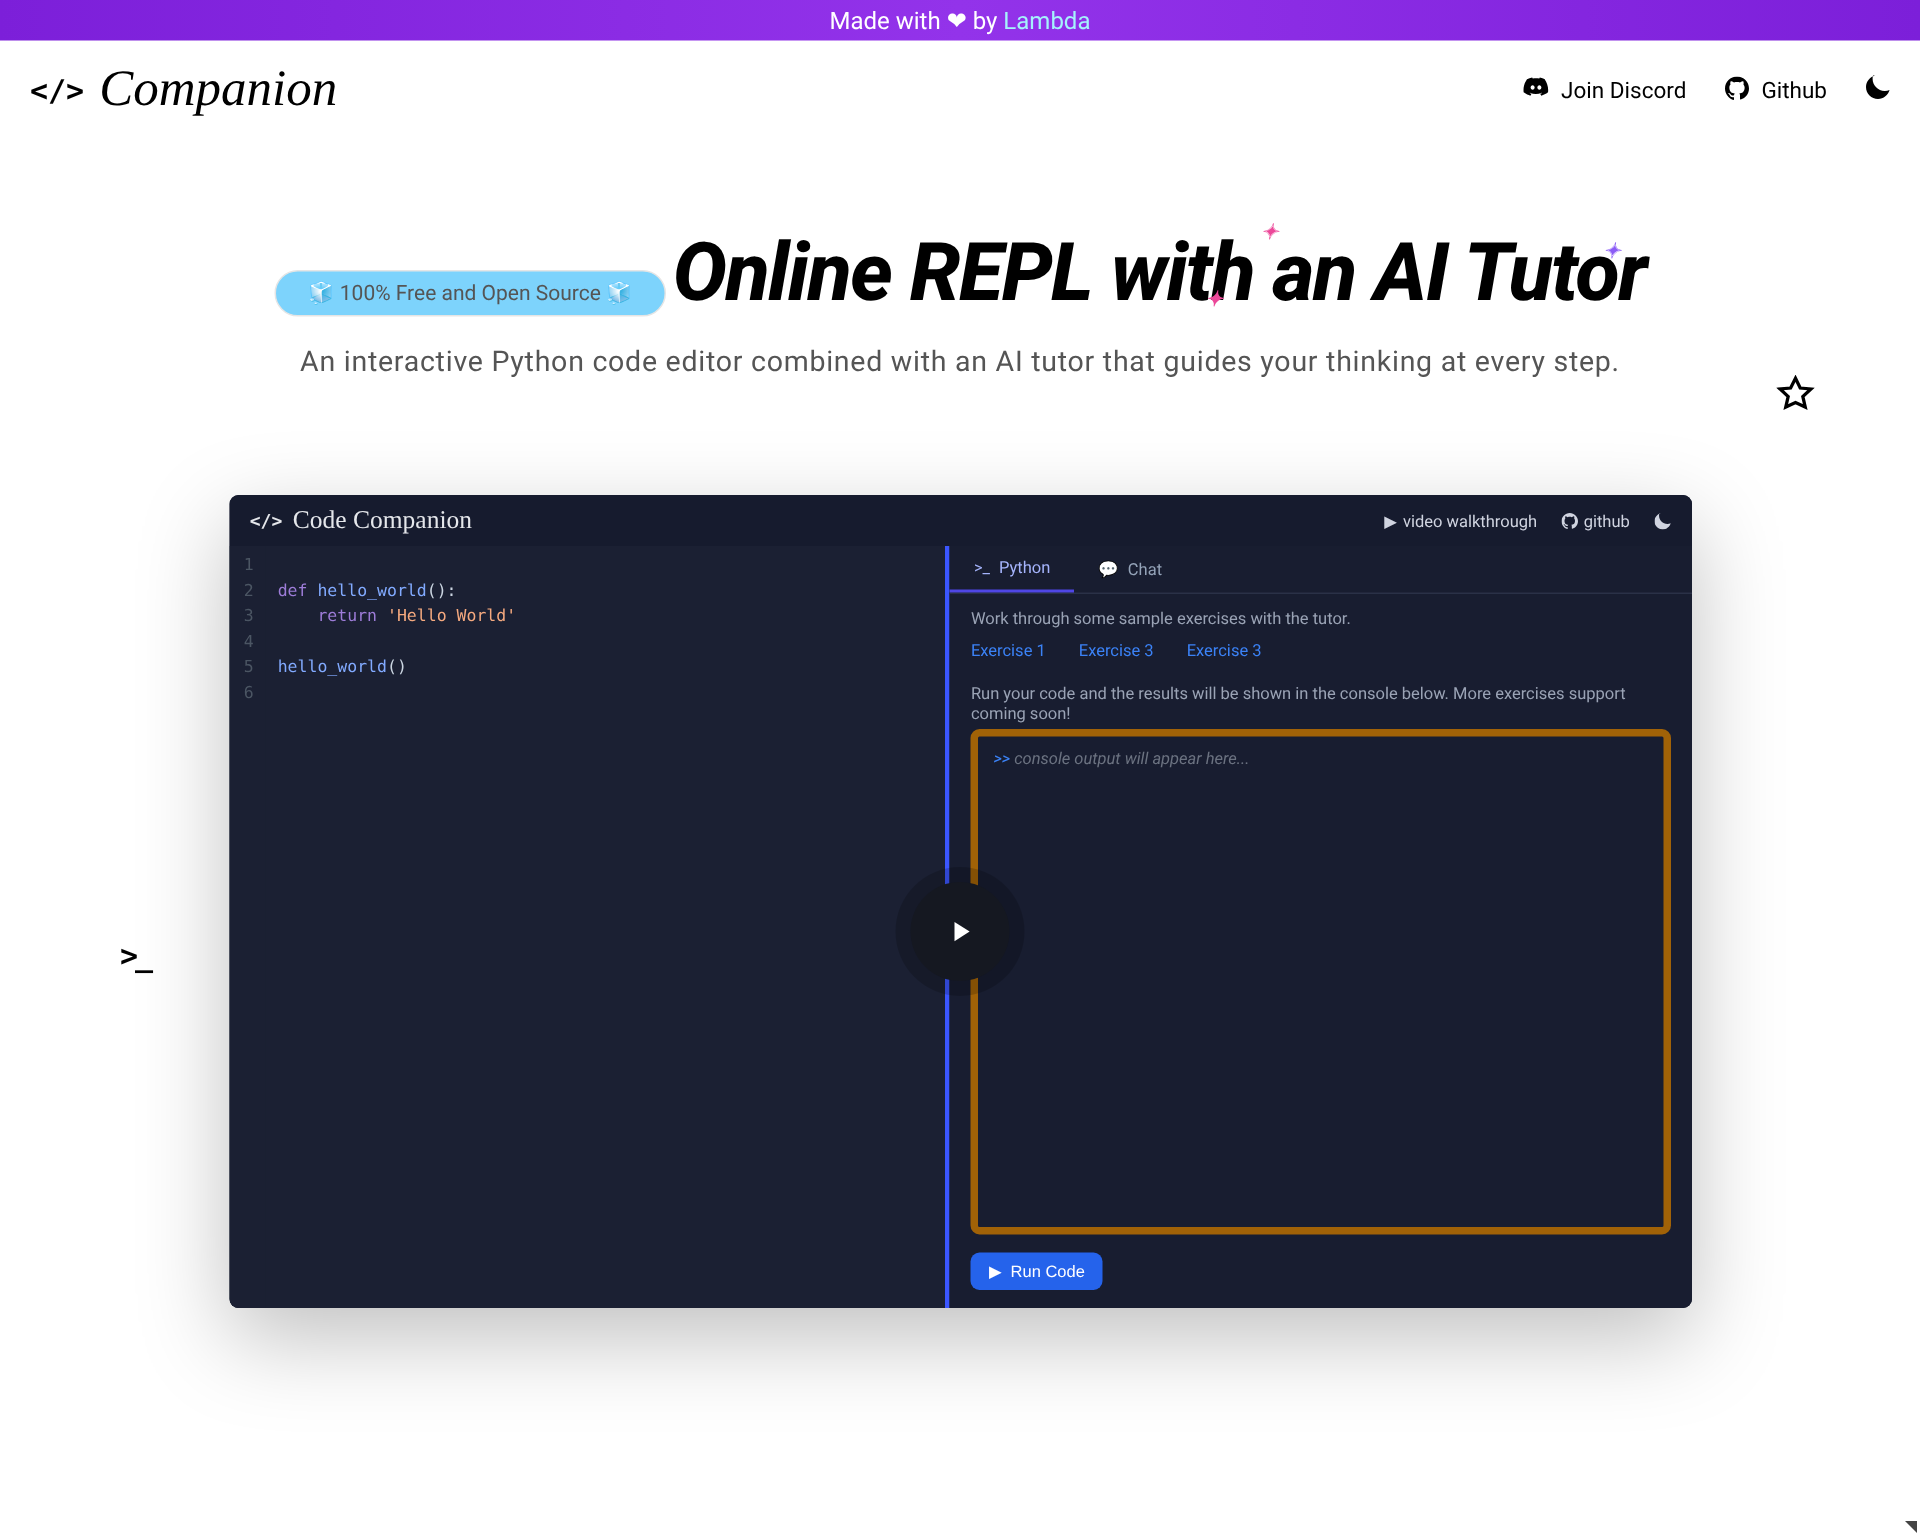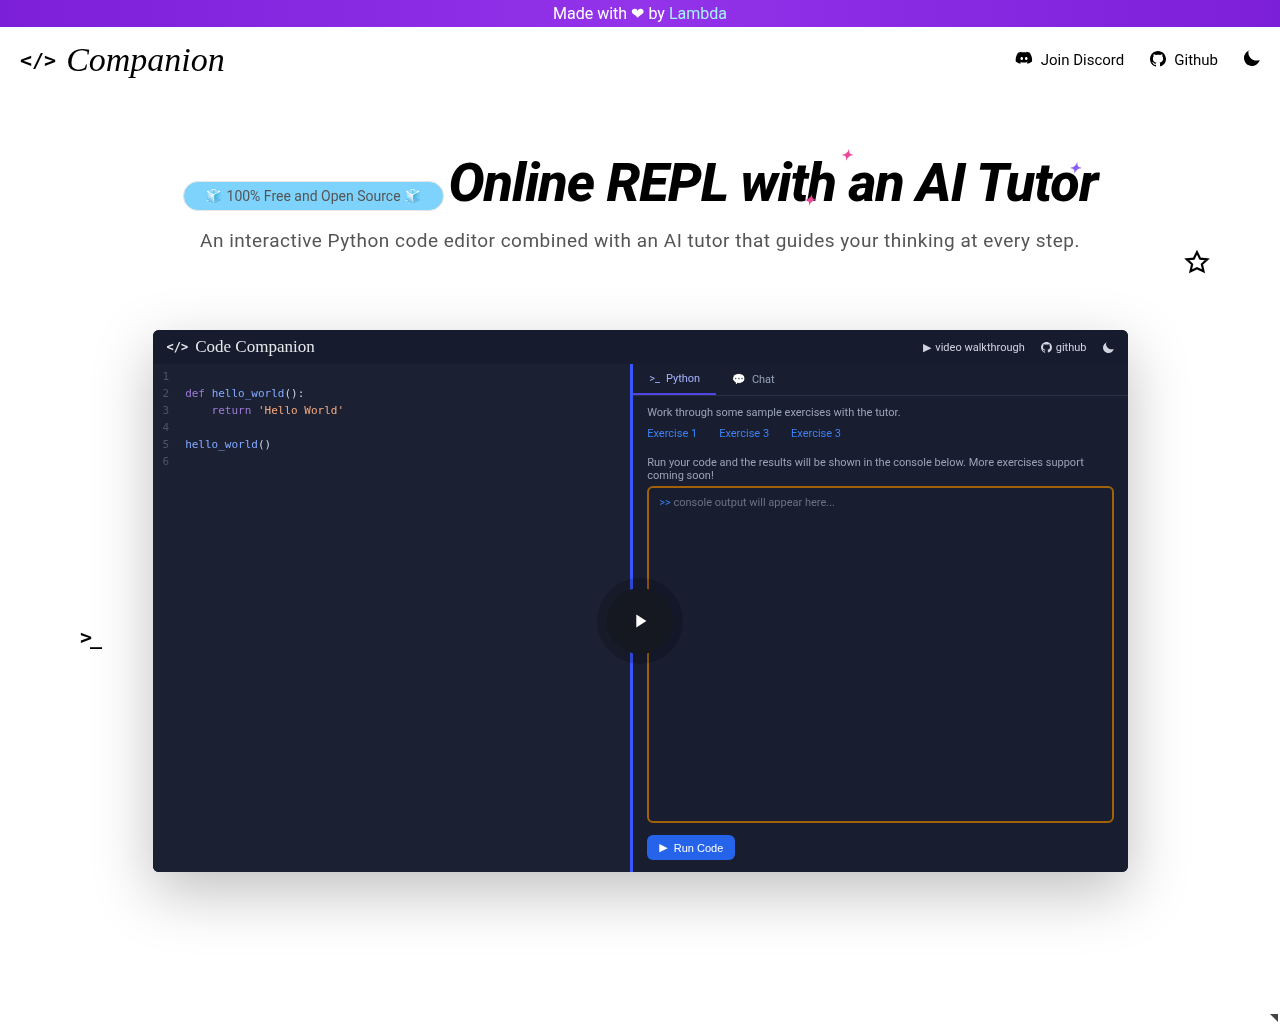--- a/index.html
+++ b/index.html
@@ -52,21 +52,21 @@
 .tabs { display: flex; border-bottom: 1px solid #2a3147; }
 .tab { padding: 8px 16px; display: flex; align-items: center; gap: 6px; color: #94a3b8; cursor: pointer; }
 .tab.active { color: #a5b4fc; border-bottom: 2px solid #4f46e5; }
 .panel-inner { padding: 10px 14px 14px; flex: 1; display: flex; flex-direction: column; }
 .hint { color: #9aa3b5; margin-bottom: 8px; }
 .ex-row { display: flex; gap: 22px; margin-bottom: 16px; }
 .ex-row span { color: #3b82f6; cursor: pointer; }
 .desc { color: #9aa3b5; margin-bottom: 4px; }
 .note { color: #9aa3b5; margin-bottom: 10px; }
 .note b { color: #cbd5e1; }
-.console { border: 2px solid #a16207; border-radius: 6px; flex: 1; padding: 8px 10px; color: #6b7280; }
+.console { border: 5px solid #a16207; border-radius: 6px; flex: 1; padding: 8px 10px; color: #6b7280; font-style: italic; }
 .console .pp { color: #3b82f6; }
 .run { margin-top: 12px; background: #2563eb; color: #fff; border: none; border-radius: 6px; padding: 6px 12px; display: inline-flex; align-items: center; gap: 6px; font-size: 11px; cursor: pointer; align-self: flex-start; }
 
 .play { position: absolute; left: 50%; top: 50%; margin-top:20px; transform: translate(-50%, -50%); width: 66px; height: 66px; border-radius: 50%; background: #151821; display: flex; align-items: center; justify-content: center; box-shadow: 0 0 0 10px rgba(0,0,0,0.18); cursor: pointer; }
 .play svg { fill: #fff; }
 
 .scroll-ind { position: absolute; right: 2px; bottom: 2px; width: 0; height: 0; border-left: 8px solid transparent; border-top: 8px solid #444; }
 </style>
 </head>
 <body>

